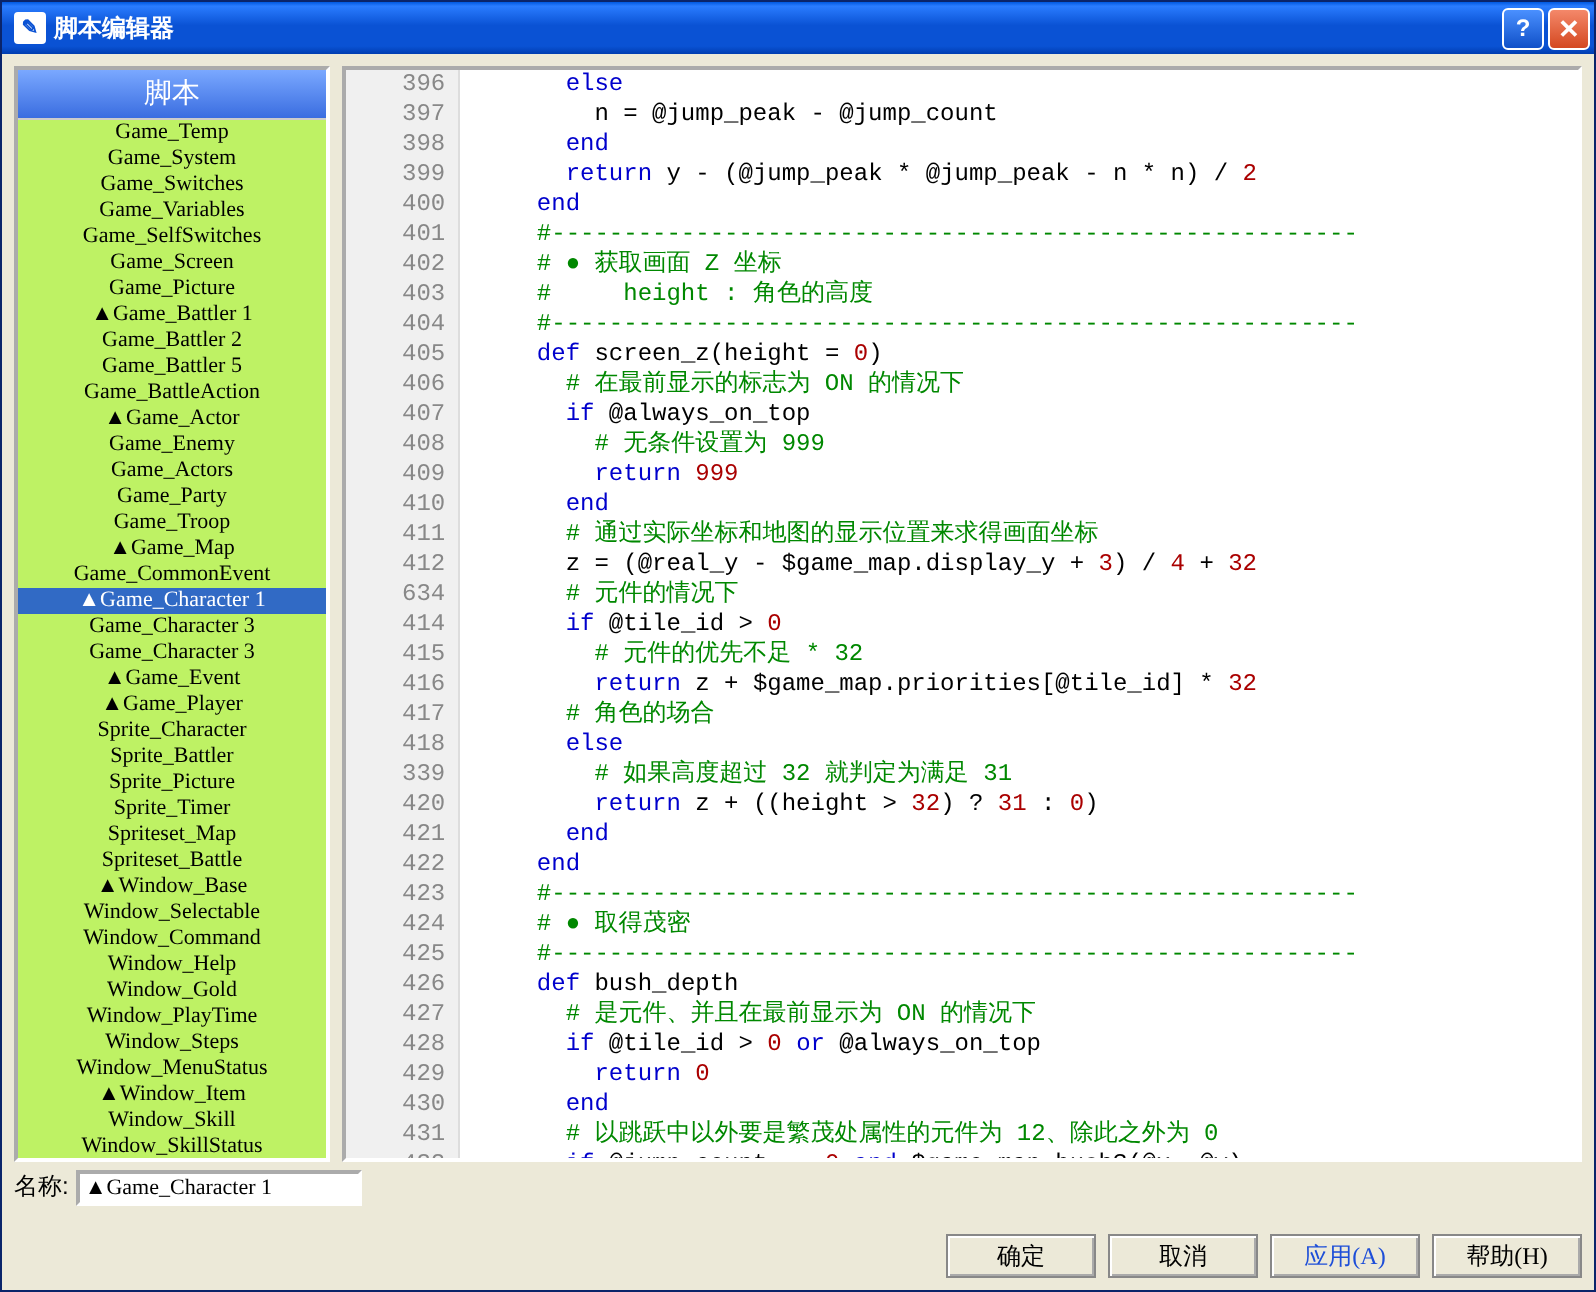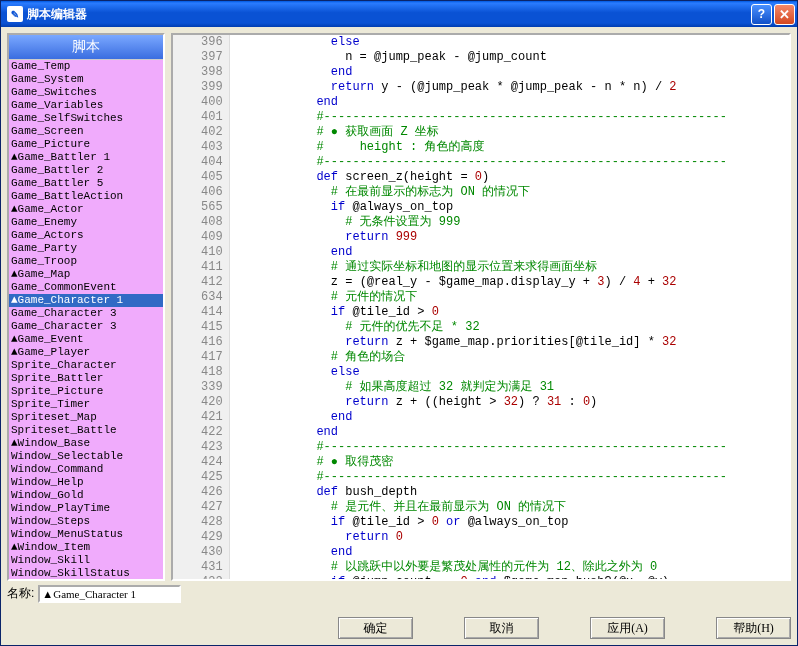--- a/index.html
+++ b/index.html
@@ -7,40 +7,40 @@
 .window { width: 798px; height: 646px; border: 1px solid #0a246a; background: #ece9d8; display: flex; flex-direction: column; }
 .titlebar { height: 26px; background: linear-gradient(to bottom, #0058e0 0%, #2a7cff 8%, #0a52d4 45%, #0a52d4 85%, #003db0 100%); display: flex; align-items: center; padding: 0 2px 0 6px; color: white; font-weight: bold; font-size: 12px; }
 .titlebar-icon { width: 16px; height: 16px; background: #fff; margin-right: 4px; border-radius: 2px; display: inline-flex; align-items: center; justify-content: center; color: #0a52d4; font-size: 10px; }
 .titlebar-title { flex: 1; }
 .titlebar-btns { display: flex; gap: 2px; }
 .tb-btn { width: 21px; height: 21px; border-radius: 3px; border: 1px solid #fff; display: flex; align-items: center; justify-content: center; font-family: Arial; font-weight: bold; cursor: pointer; color: white; }
 .tb-help { background: linear-gradient(to bottom, #4a90ff, #1050c8); }
 .tb-close { background: linear-gradient(to bottom, #f4886a, #d44820); font-size: 13px; }
 .body-area { flex: 1; display: flex; flex-direction: column; padding: 6px; gap: 4px; overflow: hidden; }
 .main-row { flex: 1; display: flex; gap: 6px; overflow: hidden; }
-.left-panel { width: 158px; display: flex; flex-direction: column; border: 2px inset #fff; background: #f0abfc; }
+.left-panel { width: 158px; display: flex; flex-direction: column; border: 2px inset #fff; background: #bef264; }
 .left-header { background: linear-gradient(to bottom, #7aa8ff, #3a6de0); color: white; text-align: center; font-size: 14px; padding: 3px 0; font-family: "SimSun"; border-bottom: 1px solid #ccc; }
 .script-list { flex: 1; overflow-y: auto; overflow-x: hidden; }
-.script-item { padding: 0 2px; font-size: 11px; line-height: 13px; white-space: nowrap; cursor: pointer; font-family: Liberation Mono, monospace; }
+.script-item { padding: 0 2px; font-size: 11px; line-height: 13px; white-space: nowrap; cursor: pointer; font-family: Liberation Serif, serif; text-align: center; }
 .script-item.selected { background: #316ac5; color: white; }
 .code-panel { flex: 1; background: #fff; border: 2px inset #fff; overflow: auto; position: relative; }
 .code-inner { display: flex; font-family: "Courier New", monospace; font-size: 12px; line-height: 15px; }
 .gutter { background: #f0f0f0; color: #888; text-align: right; padding: 0 6px 0 28px; border-right: 1px solid #ddd; user-select: none; }
-.code-lines { padding-left: 10px; white-space: pre; margin-left: 48px; }
+.code-lines { padding-left: 10px; white-space: pre; }
 .code-line {}
 .k-blue { color: #0000cc; }
 .k-green { color: #008800; }
 .k-red { color: #aa0000; }
 .k-black { color: #000; }
 .bottom-row { display: flex; gap: 4px; height: 22px; }
 .lbl { font-size: 12px; }
 .name-input { flex: 0 0 135px; border: 2px inset #fff; padding: 1px 2px; font-size: 11px; height: 18px; background: #fff; font-family: Tahoma; }
 .btn-row { display: flex; justify-content: flex-end; gap: 6px; padding: 4px 6px 6px 6px; }
-.btn { min-width: 75px; height: 22px; border: 1px solid #888; background: #ece9d8; font-size: 12px; cursor: pointer; font-family: "SimSun",Tahoma; box-shadow: 1px 1px 0 #fff inset, -1px -1px 0 #aaa inset; margin-left: 45px; }
-.btn.disabled { color: #000000; }
+.btn { min-width: 75px; height: 22px; border: 1px solid #888; background: #ece9d8; font-size: 12px; cursor: pointer; font-family: "SimSun",Tahoma; box-shadow: 1px 1px 0 #fff inset, -1px -1px 0 #aaa inset; }
+.btn.disabled { color: #1d4ed8; }
 ::-webkit-scrollbar { width: 16px; height: 16px; }
 ::-webkit-scrollbar-track { background: #ece9d8; }
 ::-webkit-scrollbar-thumb { background: #c8c8c8; border: 1px solid #888; }
 ::-webkit-scrollbar-button { background: #ece9d8; border: 1px solid #888; height: 16px; }
 </style>
 </head>
 <body>
 
 <div class="window">
   <div class="titlebar">
@@ -106,21 +106,21 @@
               <div>397</div>
               <div>398</div>
               <div>399</div>
               <div>400</div>
               <div>401</div>
               <div>402</div>
               <div>403</div>
               <div>404</div>
               <div>405</div>
               <div>406</div>
-              <div>565</div>
+              <div>407</div>
               <div>408</div>
               <div>409</div>
               <div>410</div>
               <div>411</div>
               <div>412</div>
               <div>634</div>
               <div>414</div>
               <div>415</div>
               <div>416</div>
               <div>417</div>

